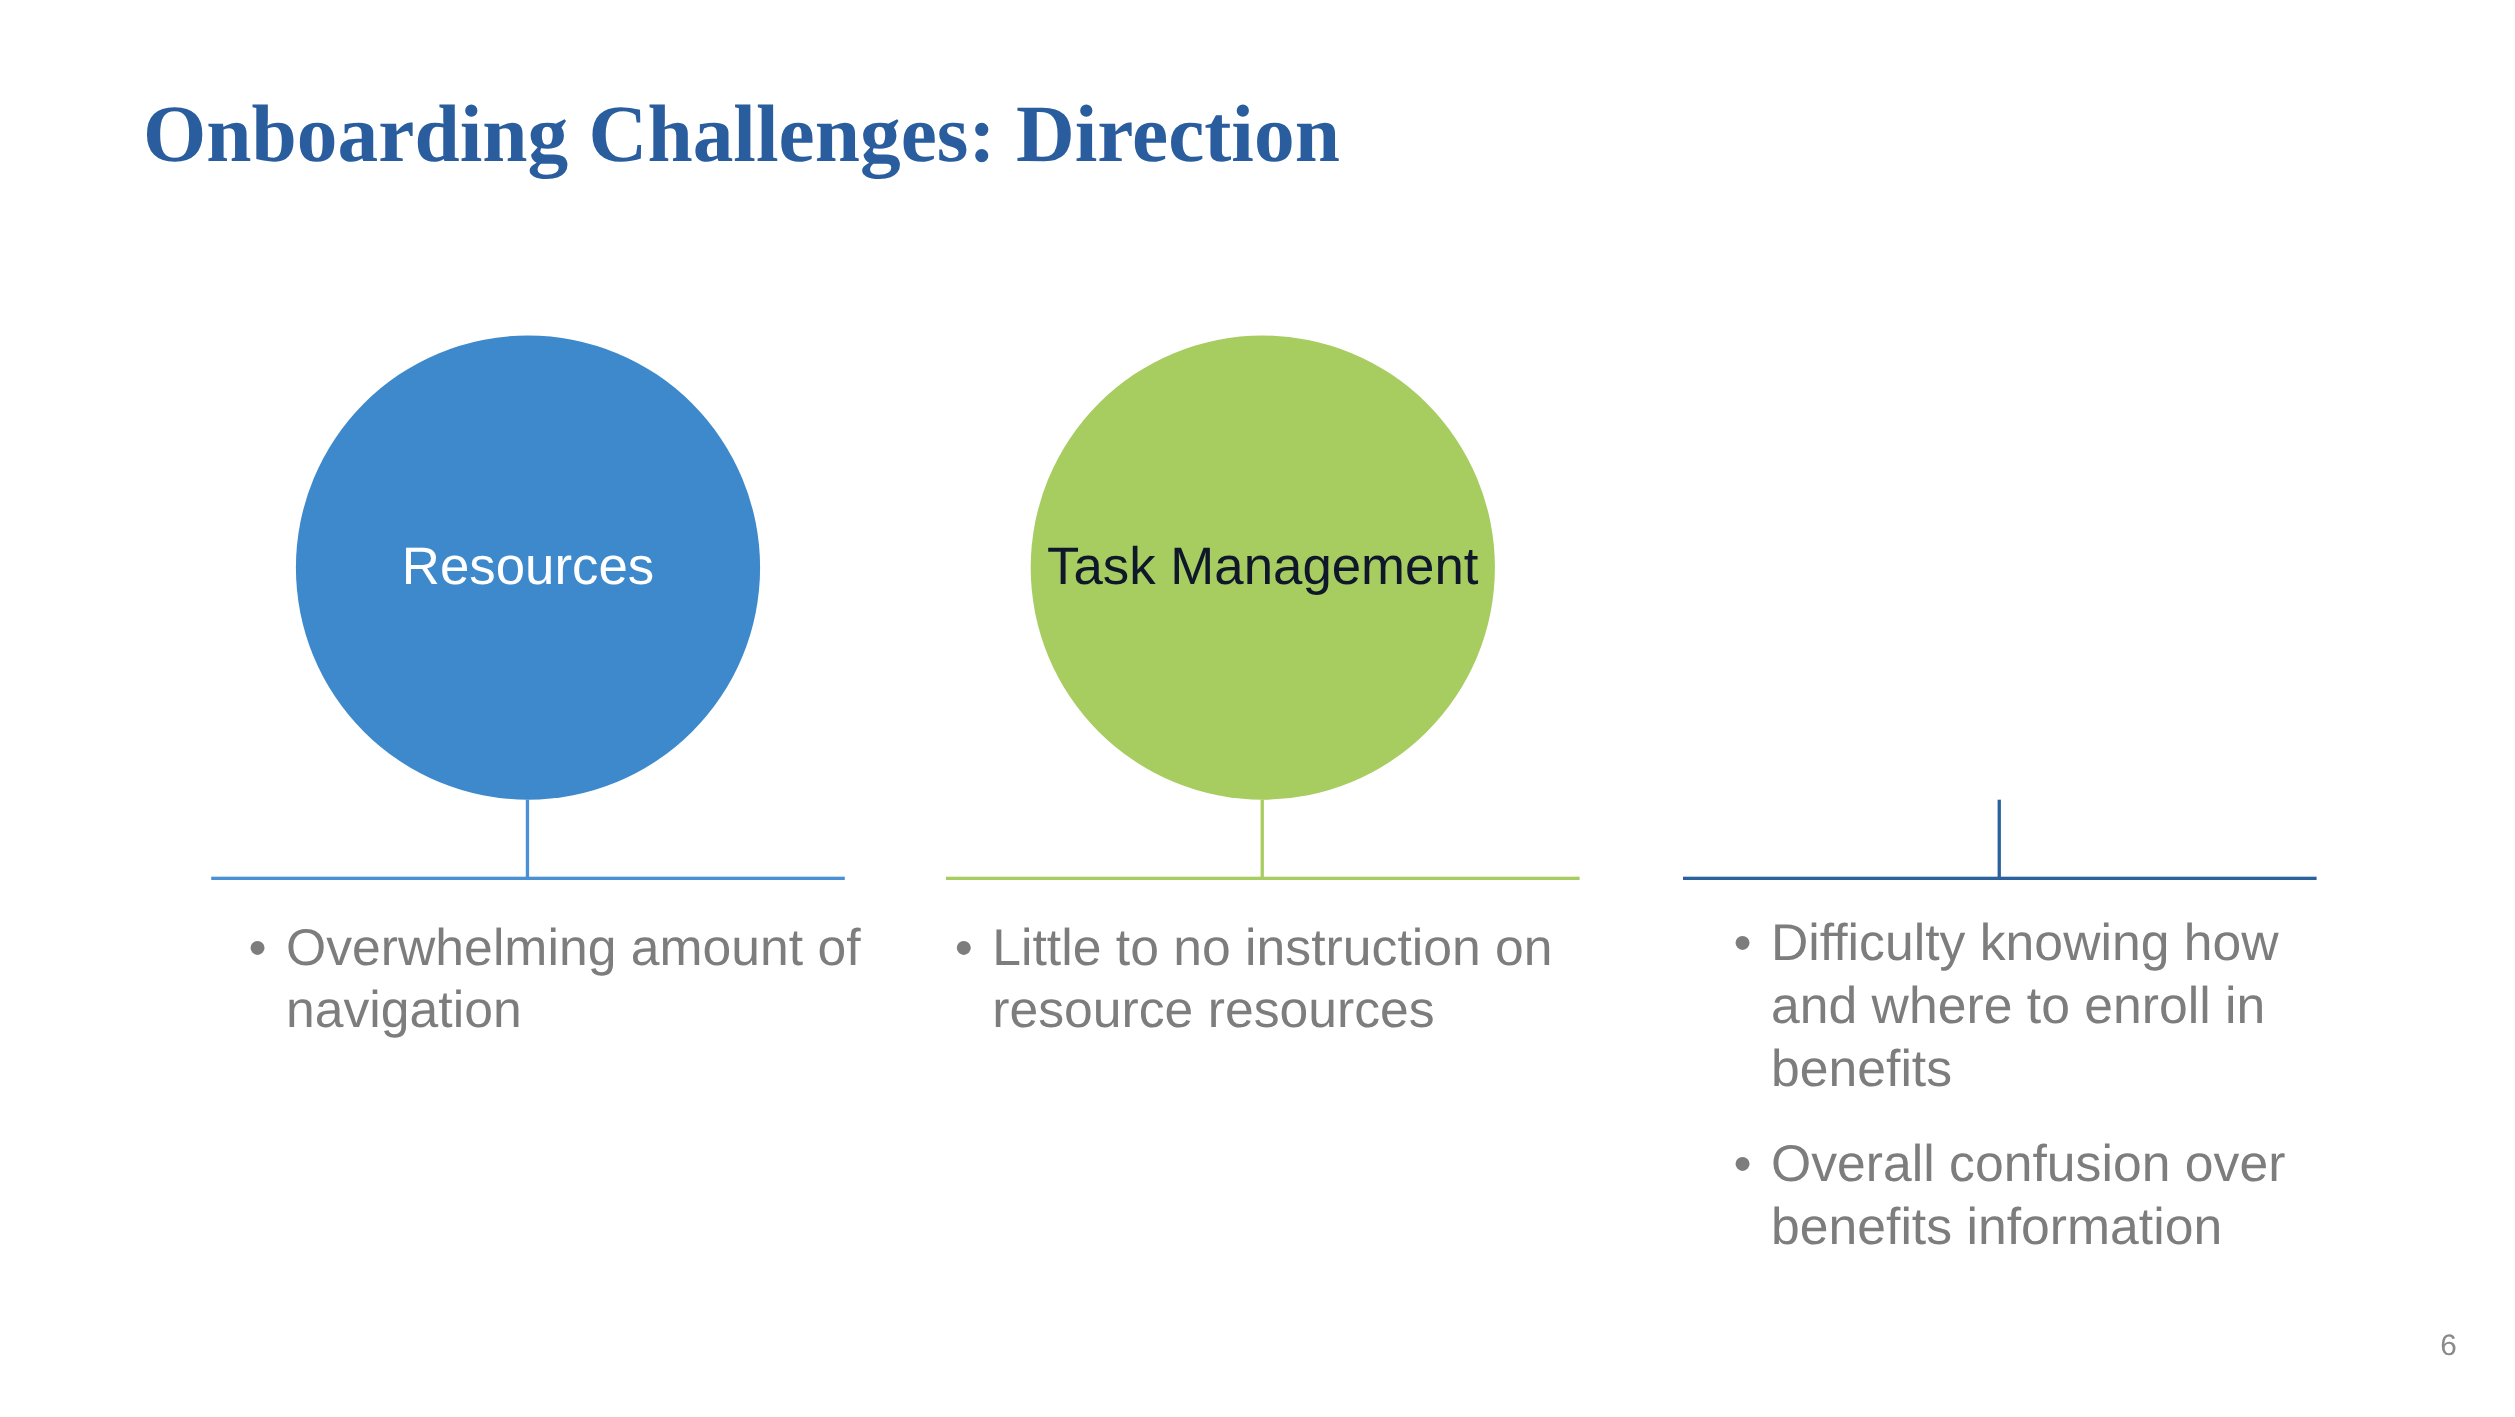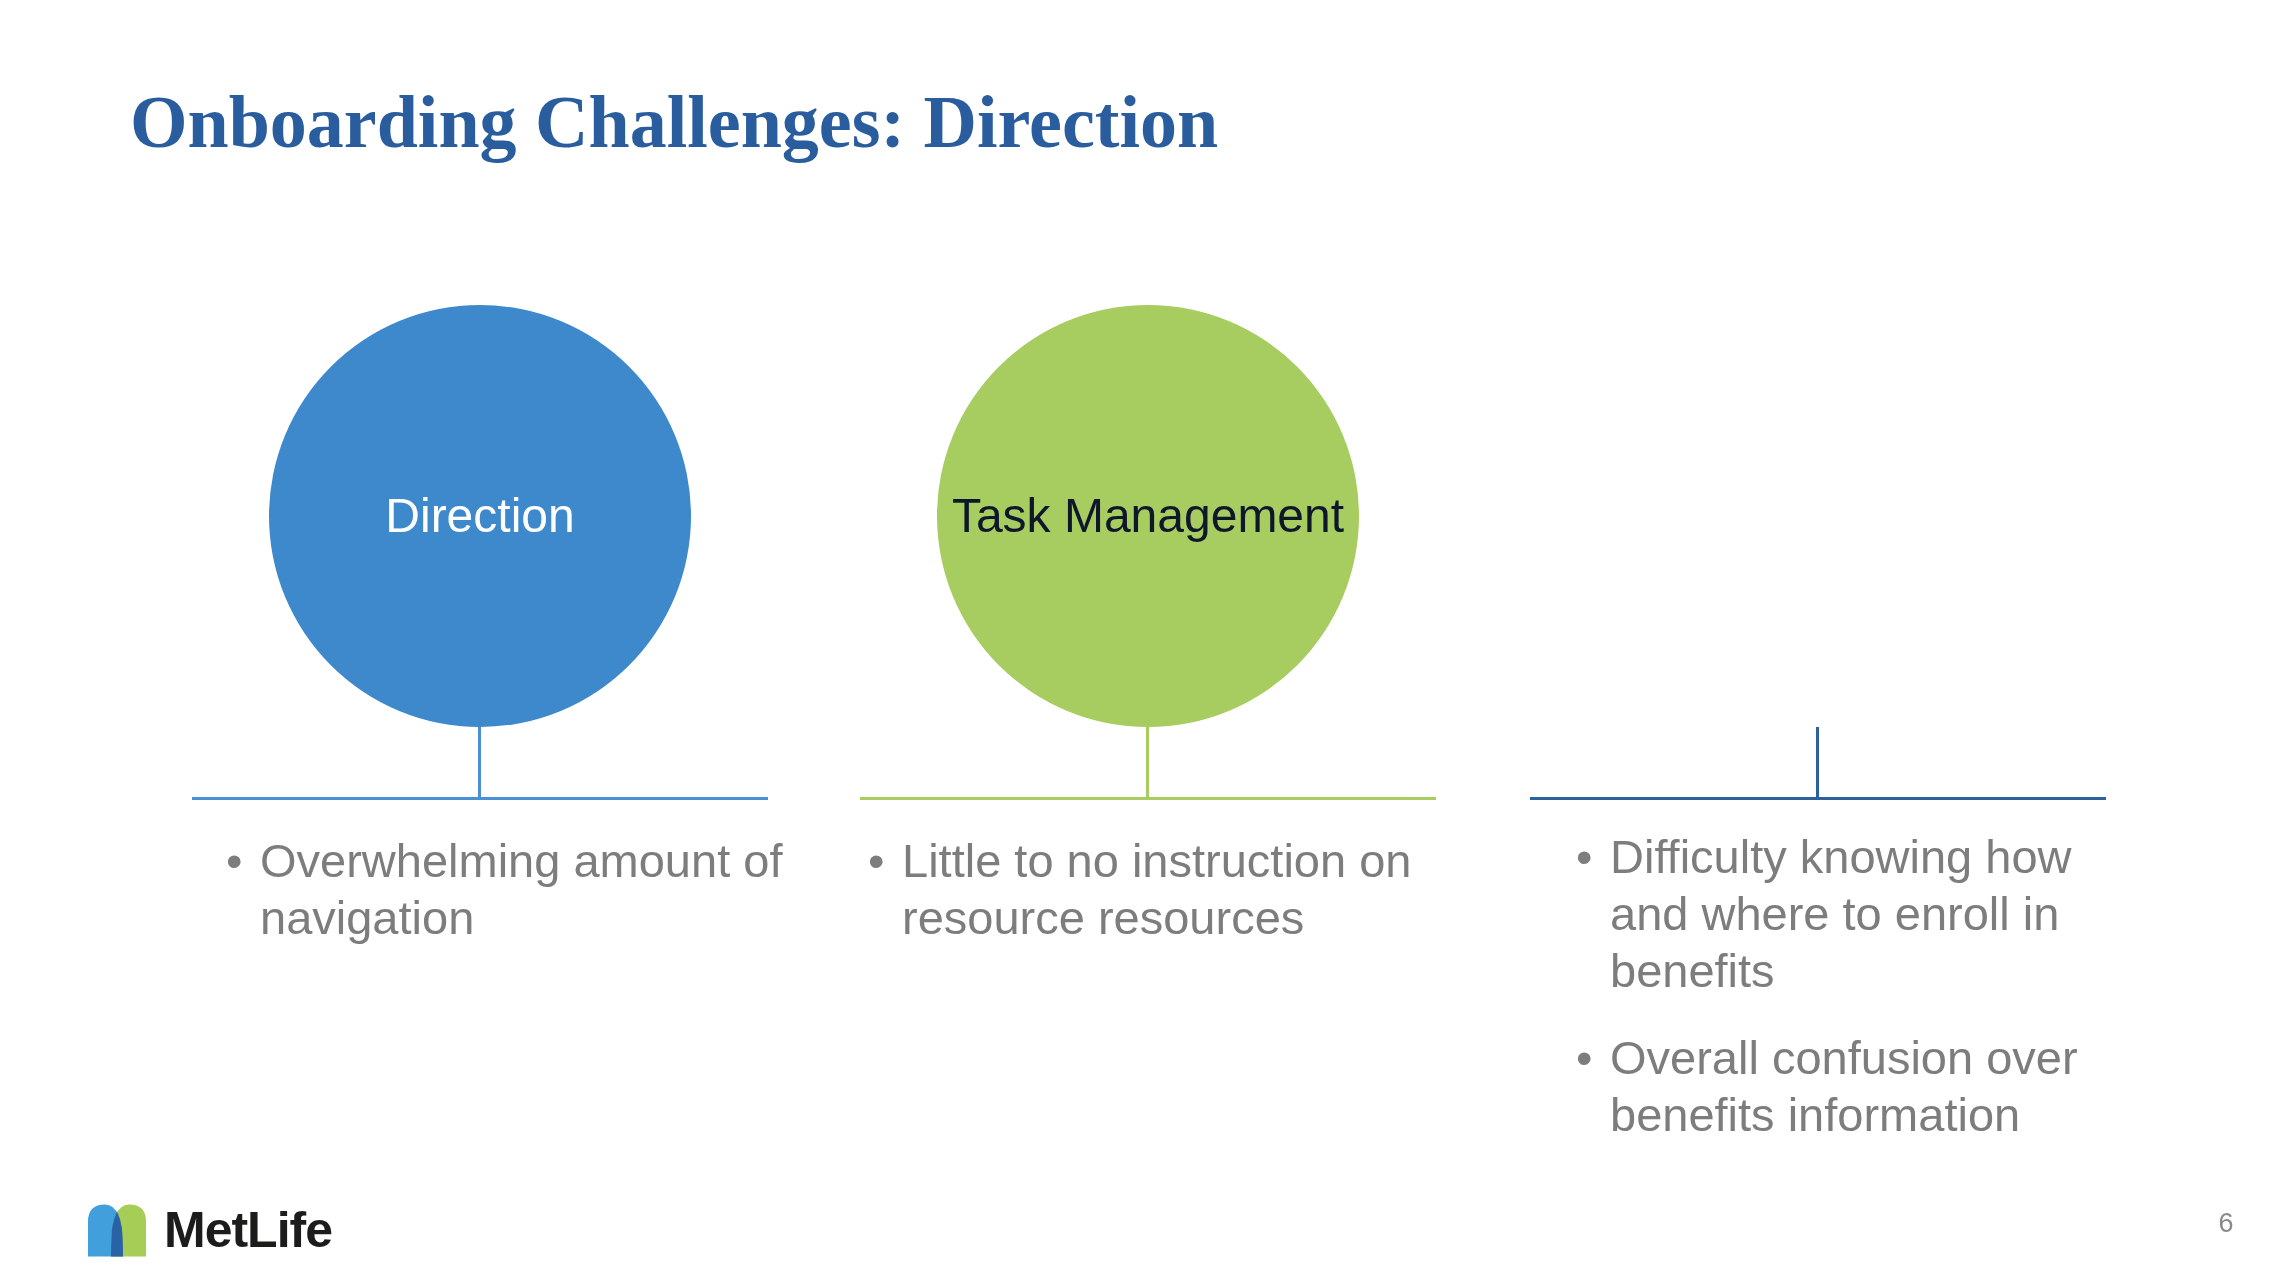--- a/index.html
+++ b/index.html
@@ -63,21 +63,21 @@
   }
 </style>
 </head>
 <body>
 
 <div class="slide">
 
   <h1 class="title">Onboarding Challenges: Direction</h1>
 
   <div class="circle c0">
-    <span class="circle-label">Direction</span>
+    <span class="circle-label">Resources</span>
   </div>
   <div class="vline v0"></div>
   <div class="hline h0"></div>
   <div class="bullets b0">
     <div class="bullet">
       <span class="dot">•</span>
       <span class="bullet-text">Overwhelming amount of navigation</span>
     </div>
   </div>
 
@@ -99,23 +99,15 @@
     <div class="bullet">
       <span class="dot">•</span>
       <span class="bullet-text">Difficulty knowing how and where to enroll in benefits</span>
     </div>
     <div class="bullet">
       <span class="dot">•</span>
       <span class="bullet-text">Overall confusion over benefits information</span>
     </div>
   </div>
 
-  <div class="logo">
-    <svg viewBox="0 0 60 53" xmlns="http://www.w3.org/2000/svg" aria-hidden="true">
-      <path d="M1 53 L1 18 Q1 1 18 1 Q27 1 31.5 12 Q36 24 36 53 Z" fill="#41A0DC"></path>
-      <path d="M59 53 L59 18 Q59 1 42 1 Q33 1 28.5 12 Q24 24 24 53 Z" fill="#A6CD55"></path>
-      <path d="M30 8 Q33.5 15 34.8 24 Q36 34 36 53 L24 53 Q24 34 25.2 24 Q26.5 15 30 8 Z" fill="#2A63A5"></path>
-    </svg>
-    <span class="wordmark">MetLife</span>
-  </div>
   <div class="page-number">6</div>
 
 </div>
 
 </body></html>

